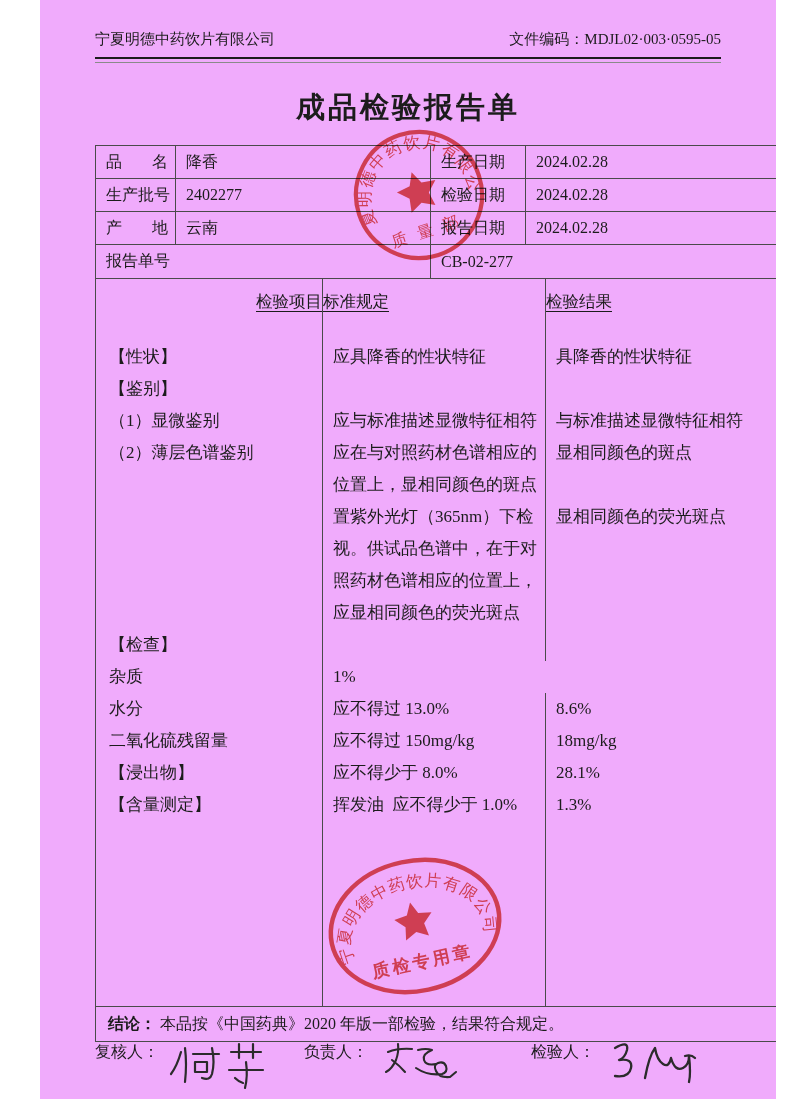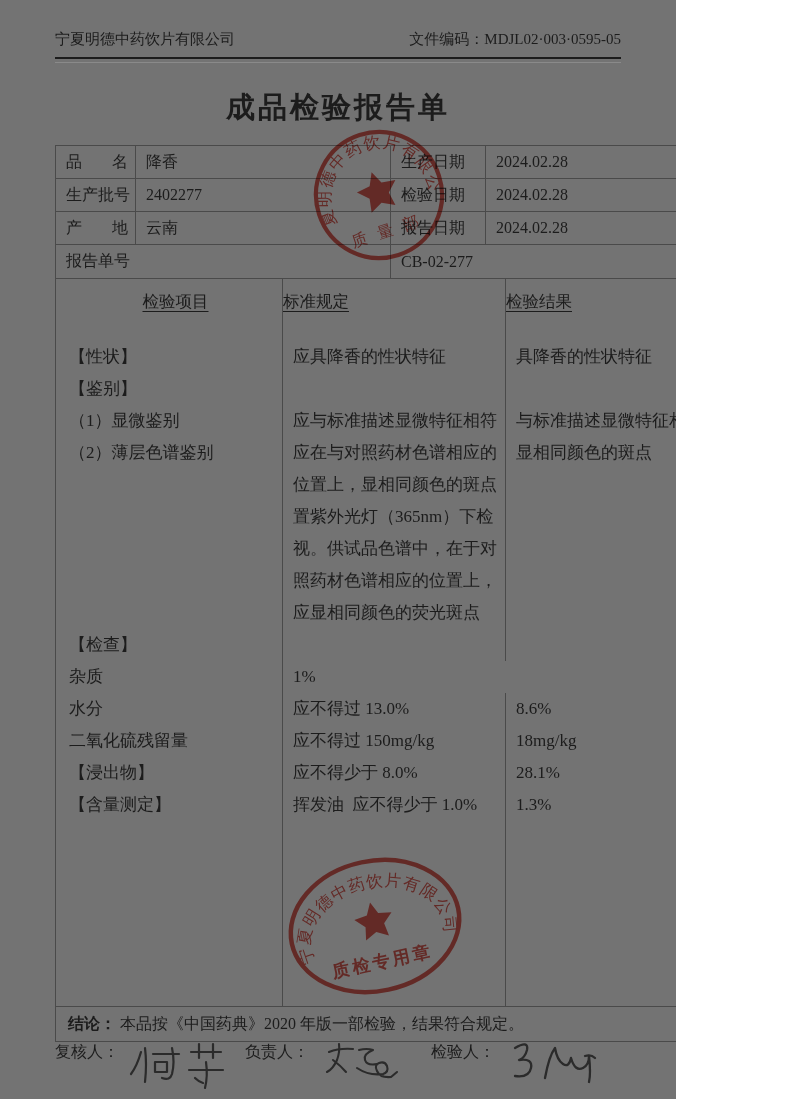--- a/index.html
+++ b/index.html
@@ -1,17 +1,17 @@
 <!DOCTYPE html>
 <html><head>
 <meta charset="utf-8">
 <style>
   html,body{margin:0;padding:0;background:#fff;}
-  .page{position:relative;width:676px;height:1099px;background:#737373;overflow:hidden;
-        color:#1c1c1c;font-family:"Liberation Serif","DejaVu Serif",serif;}
+  .page{position:relative;width:736px;height:1099px;background:#f0abfc;overflow:hidden;
+        color:#1c1c1c;font-family:"Liberation Serif","DejaVu Serif",serif;margin-left:40px;}
   
   .hdr{position:absolute;left:55px;right:55px;top:30px;display:flex;
        justify-content:space-between;align-items:baseline;font-size:15px;}
   .hdr-rule{position:absolute;left:55px;right:55px;top:57px;height:3px;
             border-top:2.5px solid #1c1c1c;border-bottom:1px solid #8a8a8a;}
   
   .title{position:absolute;left:0;right:0;top:88px;text-align:center;
          font-size:29px;font-weight:bold;letter-spacing:3px;}
   
   .doc{position:absolute;left:55px;top:145px;width:690px;box-sizing:border-box;}
@@ -24,21 +24,21 @@
   .icellb.nr{border-right:none;}
   .jlabel{display:inline-flex;justify-content:space-between;width:62px;}
   
   .main{height:728px;border:1.6px solid #4a4a4a;border-top:none;box-sizing:border-box;
         display:flex;flex-direction:column;margin-top:0;}
   .mrow{display:grid;grid-template-columns:227px 223px 1fr;box-sizing:border-box;}
   .mcell{border-right:1.4px solid #4a4a4a;box-sizing:border-box;}
   .mcell:last-child{border-right:none;}
   .mhead{height:56px;font-size:16.5px;}
   .mhead .mcell{display:flex;align-items:flex-start;justify-content:flex-start;padding-top:12px;}
-  .mhead .mcell.first{justify-content:center;padding-left:13px;}
+  .mhead .mcell.first{justify-content:flex-end;padding-left:13px;}
   .mhead span{text-decoration:underline;text-underline-offset:4px;}
   .ibody{display:flex;flex-direction:column;flex:1;}
   .irow{display:grid;grid-template-columns:227px 223px 1fr;box-sizing:border-box;}
   .icell{min-height:32px;line-height:32px;font-size:17px;white-space:pre-wrap;
          border-right:1.4px solid #4a4a4a;box-sizing:border-box;}
   .icell.item{padding-left:13px;padding-right:6px;}
   .icell.standard{padding-left:10px;padding-right:8px;}
   .icell.result{padding-left:10px;padding-right:6px;border-right:none;}
   .ifill{flex:1;display:grid;grid-template-columns:227px 223px 1fr;}
   .ifill div{border-right:1.4px solid #4a4a4a;}
@@ -135,20 +135,21 @@
             <div class="icell result">与标准描述显微特征相符</div>
           </div>
           <div class="irow">
             <div class="icell item">（2）薄层色谱鉴别</div>
             <div class="icell standard">应在与对照药材色谱相应的位置上，显相同颜色的斑点</div>
             <div class="icell result">显相同颜色的斑点</div>
           </div>
           <div class="irow">
             <div class="icell item"></div>
             <div class="icell standard">置紫外光灯（365nm）下检视。供试品色谱中，在于对照药材色谱相应的位置上，应显相同颜色的荧光斑点</div>
+            <div class="icell result">显相同颜色的荧光斑点</div>
           </div>
           <div class="irow">
             <div class="icell item">【检查】</div>
             <div class="icell standard"></div>
             <div class="icell result"></div>
           </div>
           <div class="irow">
             <div class="icell item">杂质</div>
             <div class="icell result">1%</div>
           </div>

